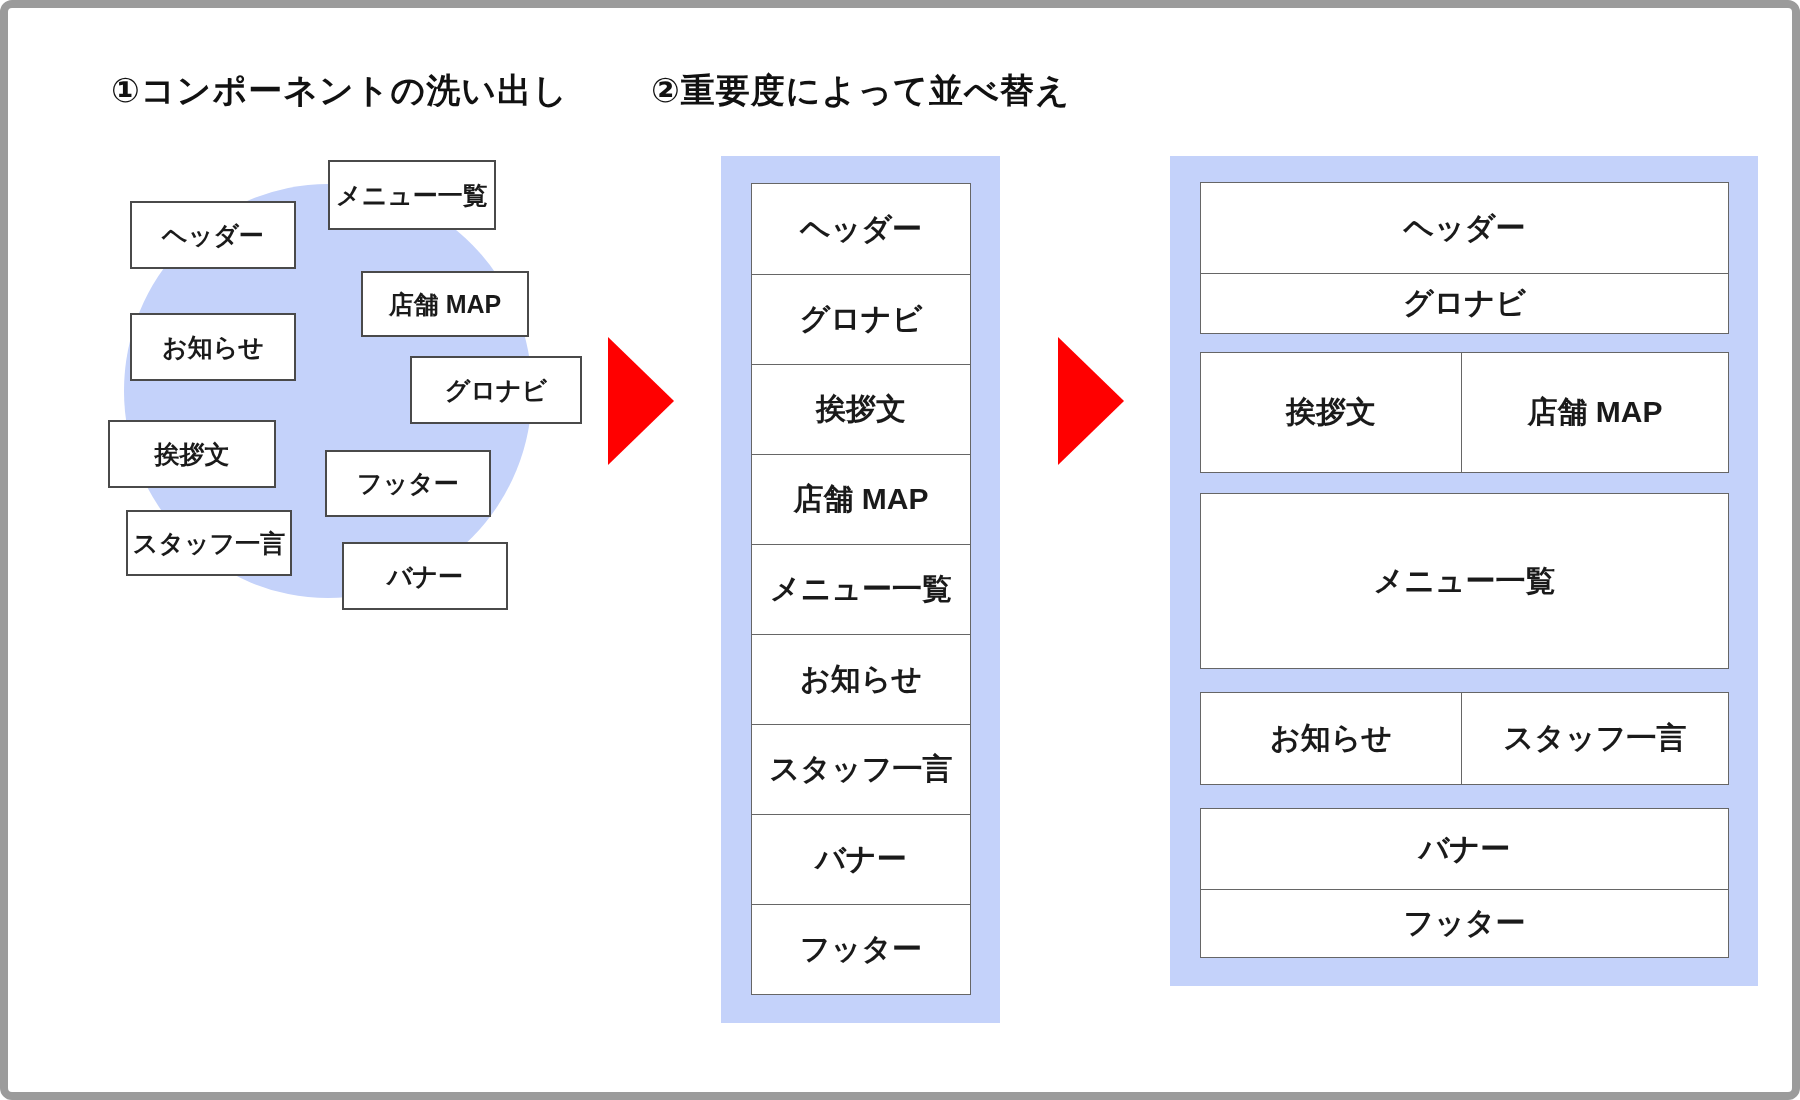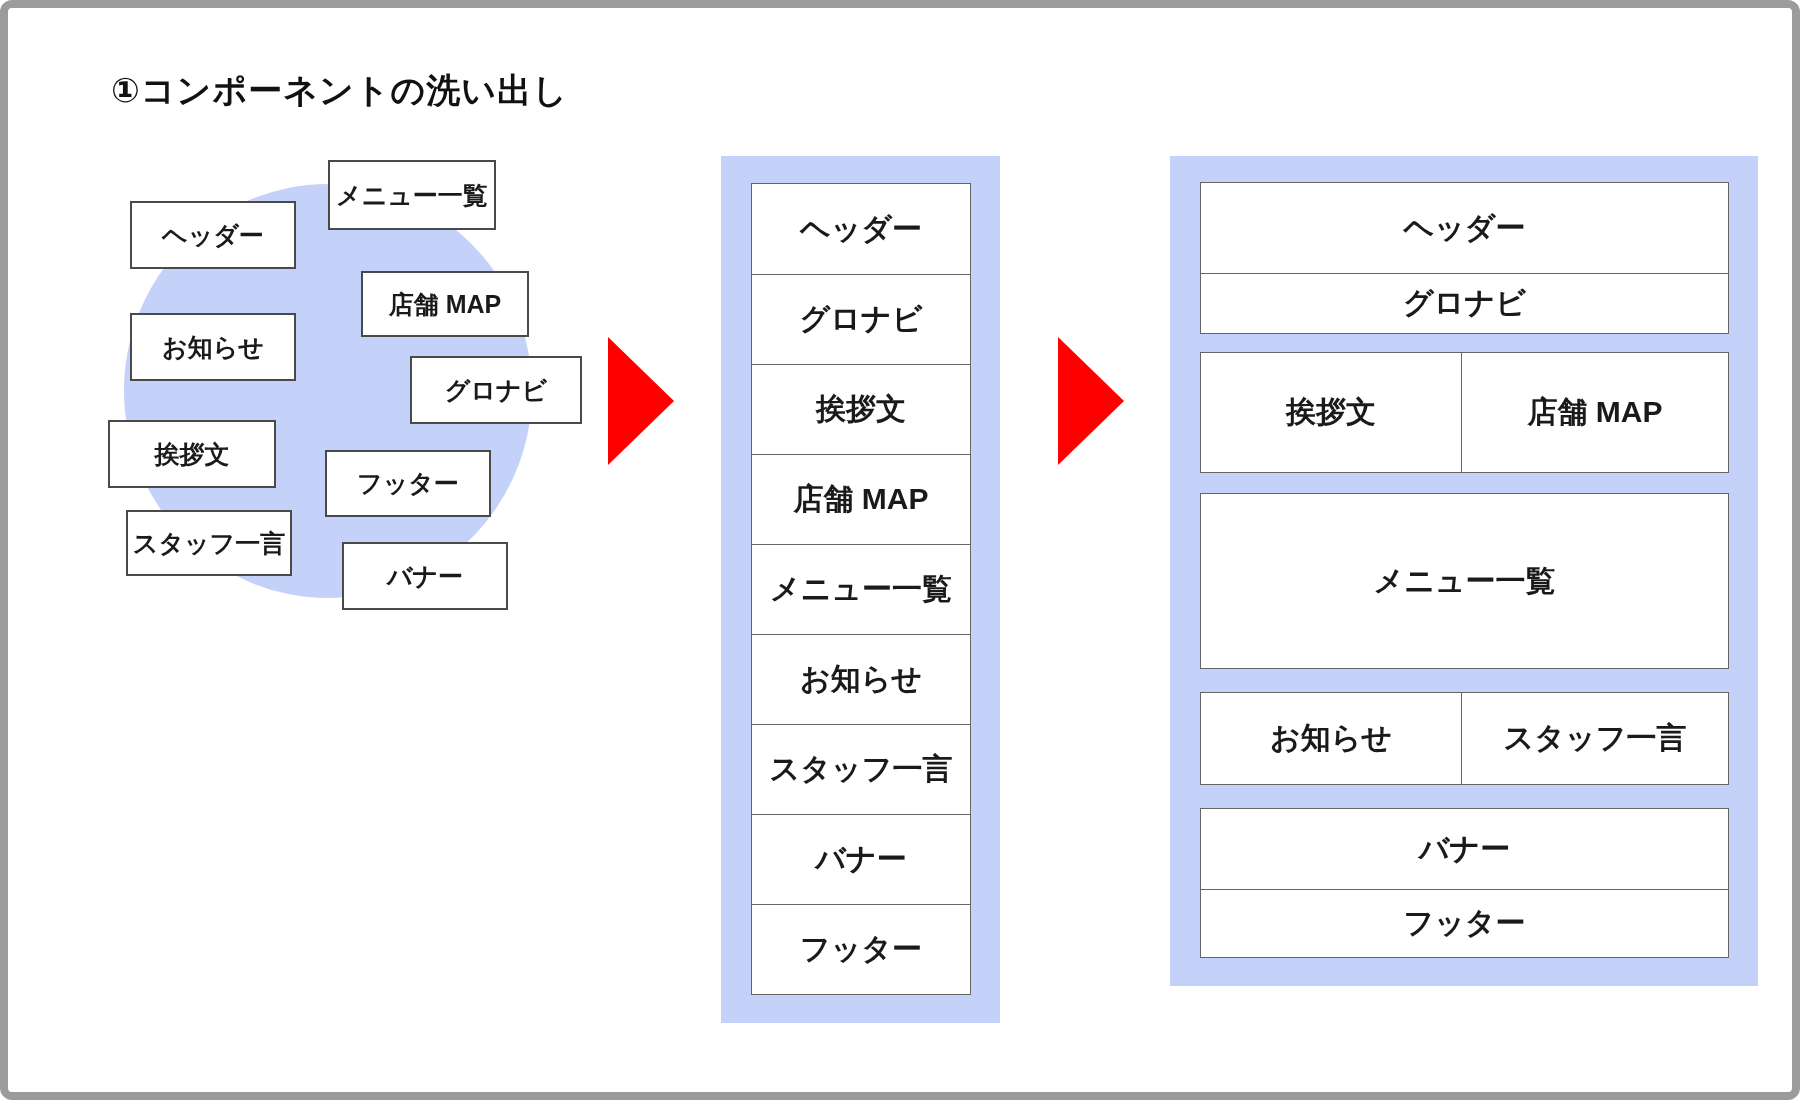--- a/index.html
+++ b/index.html
@@ -107,20 +107,21 @@
   .split-row { display: flex; }
   .split-row .layout-cell { height: 100%; }
   .split-row .layout-cell + .layout-cell { border-left: 1.5px solid #666666; }
 </style>
 </head>
 <body>
 
 <div class="canvas">
 
   <div class="step-title" style="left:103px; top:60px;">①コンポーネントの洗い出し</div>
+  <div class="step-title" style="left:643px; top:60px;">②重要度によって並べ替え</div>
 
   <div class="cluster-circle"></div>
 
   <div class="comp-box" style="left:122px; top:193px; width:166px; height:68px;">ヘッダー</div>
   <div class="comp-box" style="left:320px; top:152px; width:168px; height:70px;">メニュー一覧</div>
   <div class="comp-box" style="left:122px; top:305px; width:166px; height:68px;">お知らせ</div>
   <div class="comp-box" style="left:353px; top:263px; width:168px; height:66px;">店舗 MAP</div>
   <div class="comp-box" style="left:402px; top:348px; width:172px; height:68px;">グロナビ</div>
   <div class="comp-box" style="left:100px; top:412px; width:168px; height:68px;">挨拶文</div>
   <div class="comp-box" style="left:317px; top:442px; width:166px; height:67px;">フッター</div>

